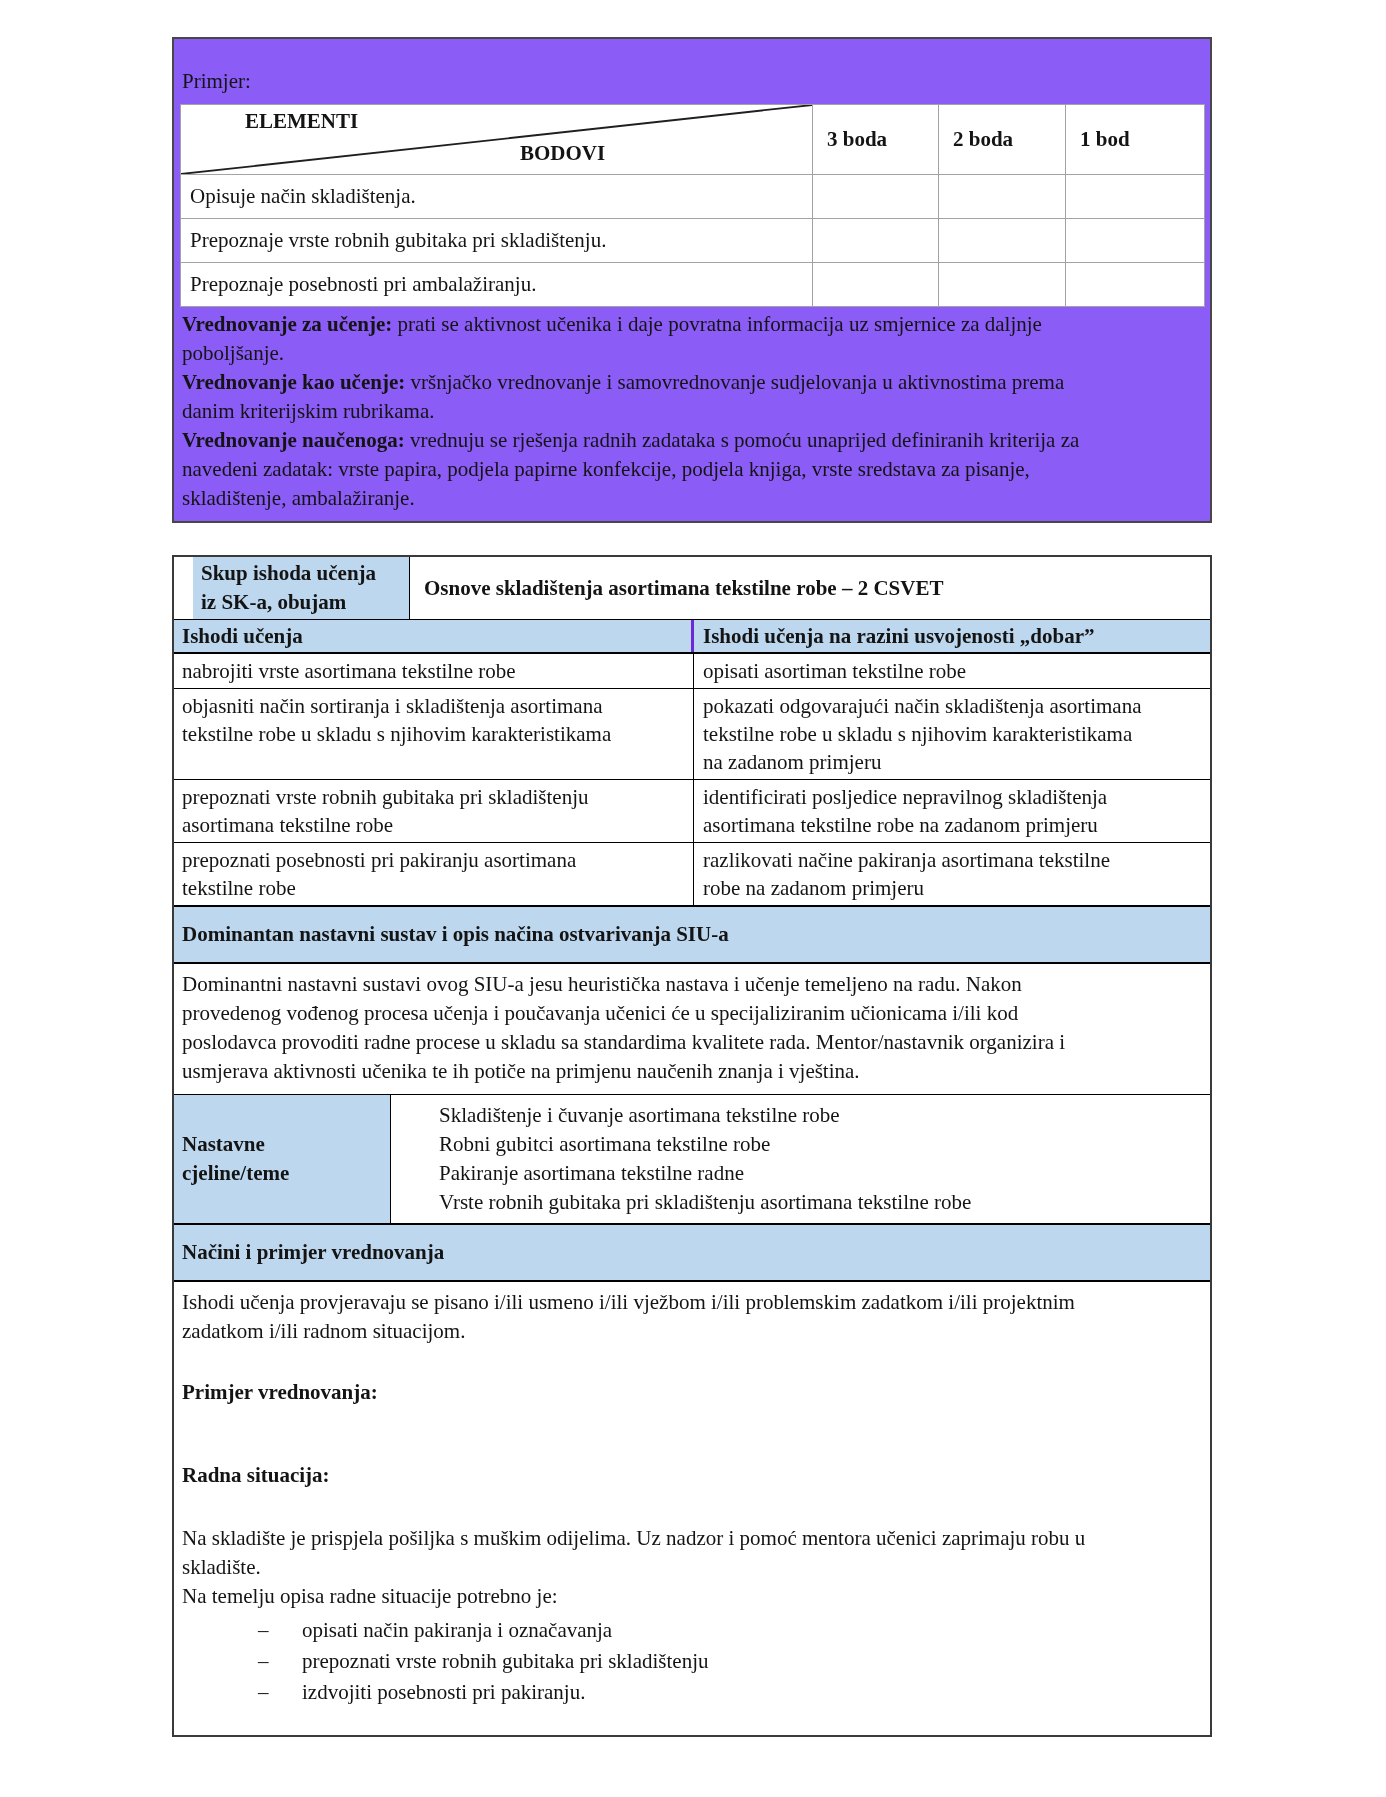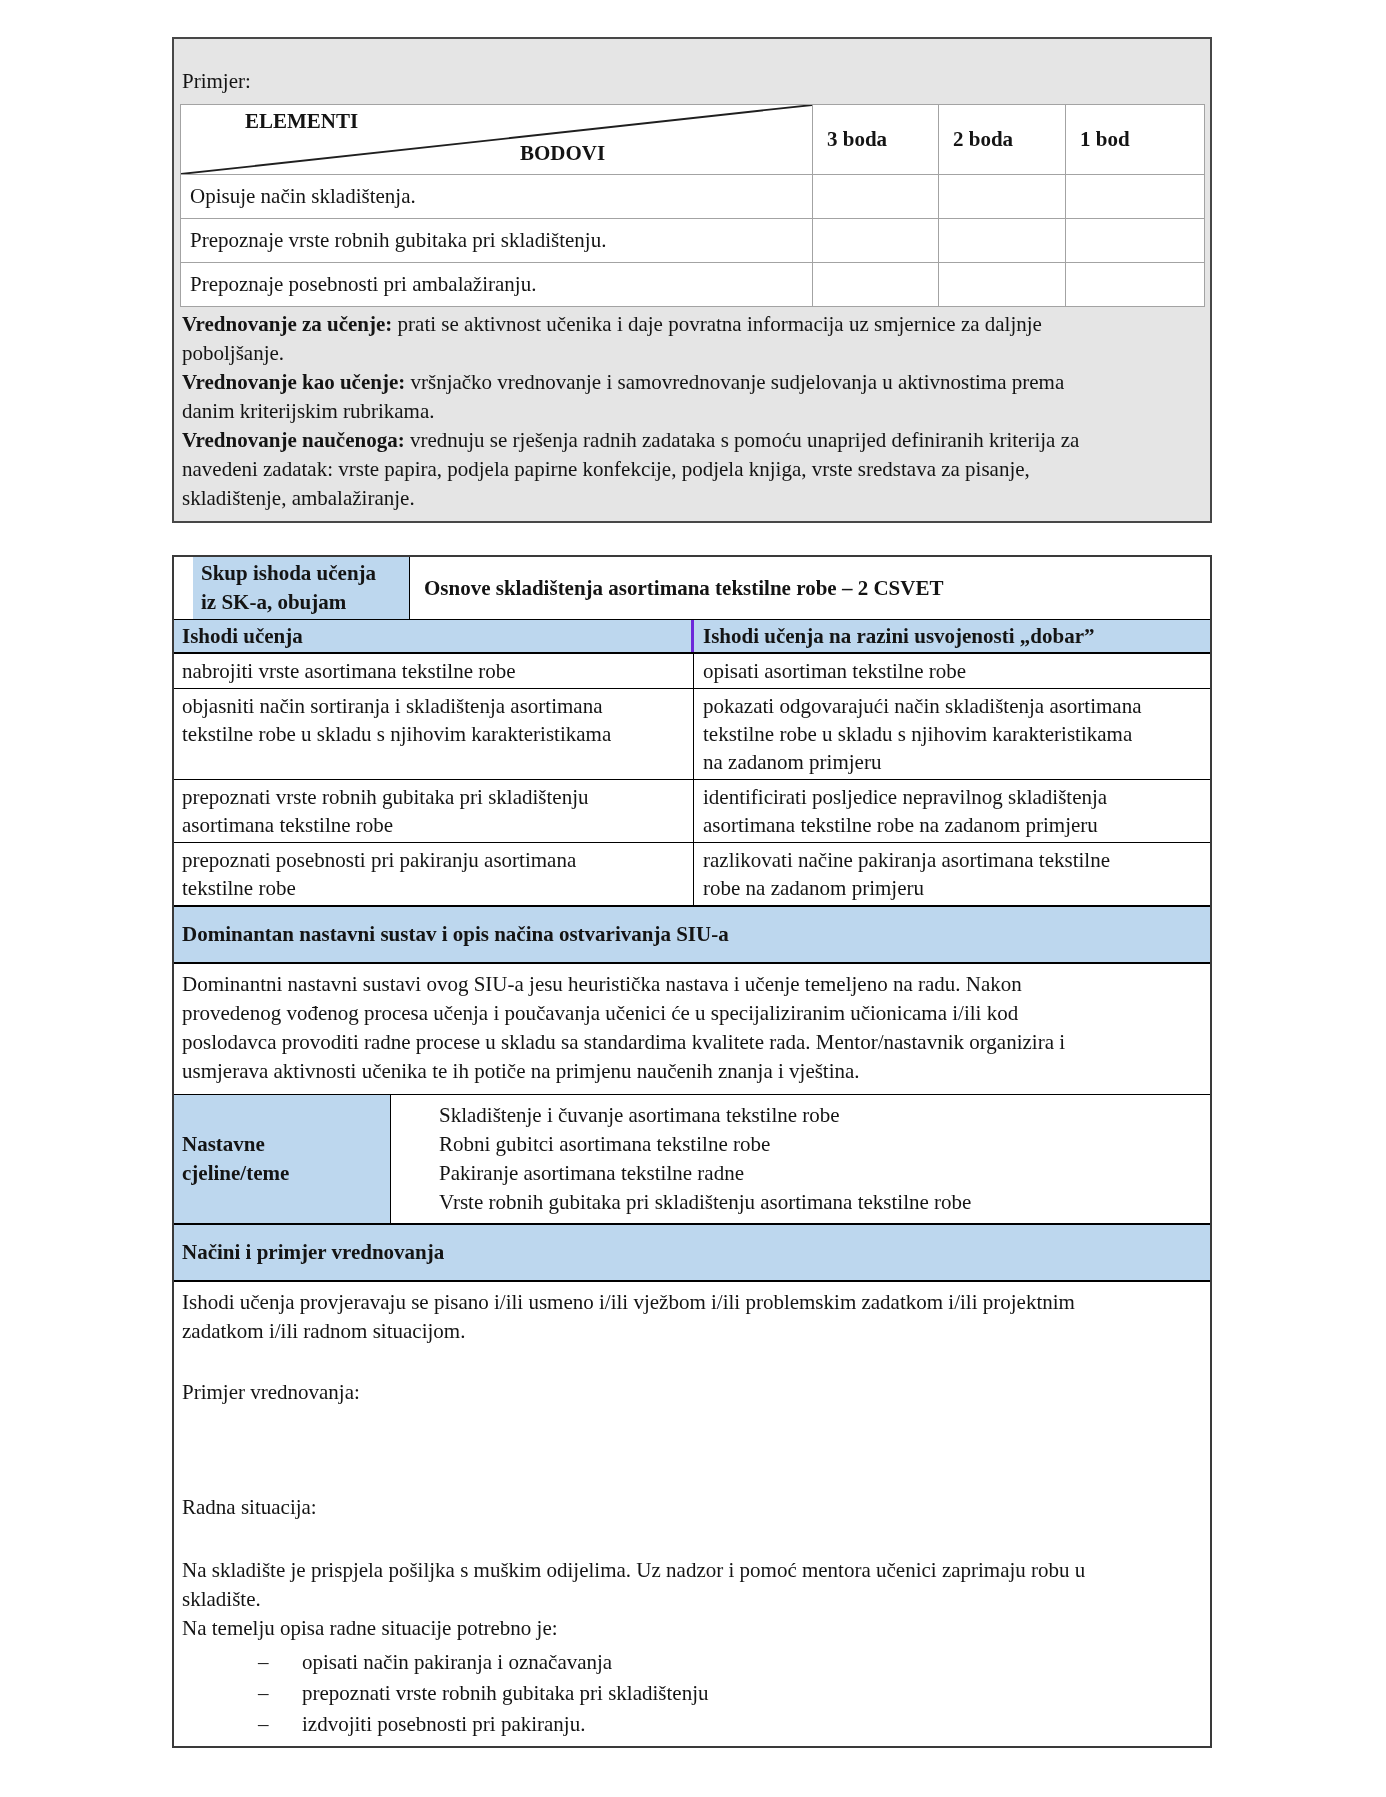--- a/index.html
+++ b/index.html
@@ -3,21 +3,21 @@
 <meta charset="utf-8">
 <style>
   html,body{margin:0;padding:0;background:#ffffff;}
   .page{
     position:relative;width:1386px;height:1797px;background:#ffffff;overflow:hidden;
     font-family:"Liberation Serif", serif;font-size:21px;color:#141414;
   }
   
   .box1{
     position:absolute;left:172px;top:37px;width:1040px;height:486px;
-    border:2px solid #474747;box-sizing:border-box;background:#e5e5e5;
+    border:2px solid #474747;box-sizing:border-box;background:#8b5cf6;
   }
   .primjer-label{position:absolute;left:8px;top:30px;}
   .ex-table{
     position:absolute;left:6px;top:65px;
     display:grid;grid-template-columns:632px 126px 127px 139px;
     border-top:1px solid #a3a3a3;border-left:1px solid #a3a3a3;
   }
   .ex-cell{border-right:1px solid #a3a3a3;border-bottom:1px solid #a3a3a3;box-sizing:border-box;background:#fff;}
   .ex-head{height:70px;}
   .ex-datarow{height:44px;line-height:43px;padding-left:9px;overflow:hidden;}
@@ -63,23 +63,23 @@
   
   .r9{min-height:116px;}
   .r9 .left{width:217px;border-right:1px solid #000;background:#BDD7EE;font-weight:bold;
             display:flex;flex-direction:column;justify-content:center;padding:2px 8px;line-height:29px;}
   .r9 .right{flex:1;padding:6px 8px 6px 48px;line-height:29px;}
   
   .r10{min-height:57px;align-items:center;font-weight:bold;padding:0 8px;}
   
   .r11{min-height:455px;display:block;padding:6px 8px;}
   .r11 .intro{line-height:29px;margin:0;}
-  .r11 .bold-heading{font-weight:normal;line-height:29px;}
+  .r11 .bold-heading{font-weight:bold;line-height:29px;}
   .h-primjer{margin-top:32px;}
-  .h-radna{margin-top:86px;}
+  .h-radna{margin-top:54px;}
   .radna-text{margin-top:34px;line-height:29px;}
   .followup{line-height:29px;}
   .tasks{margin-top:4px;}
   .task{line-height:31px;padding-left:76px;}
   .dash{display:inline-block;width:44px;}
 </style>
 </head>
 <body>
 
 <div class="page">

